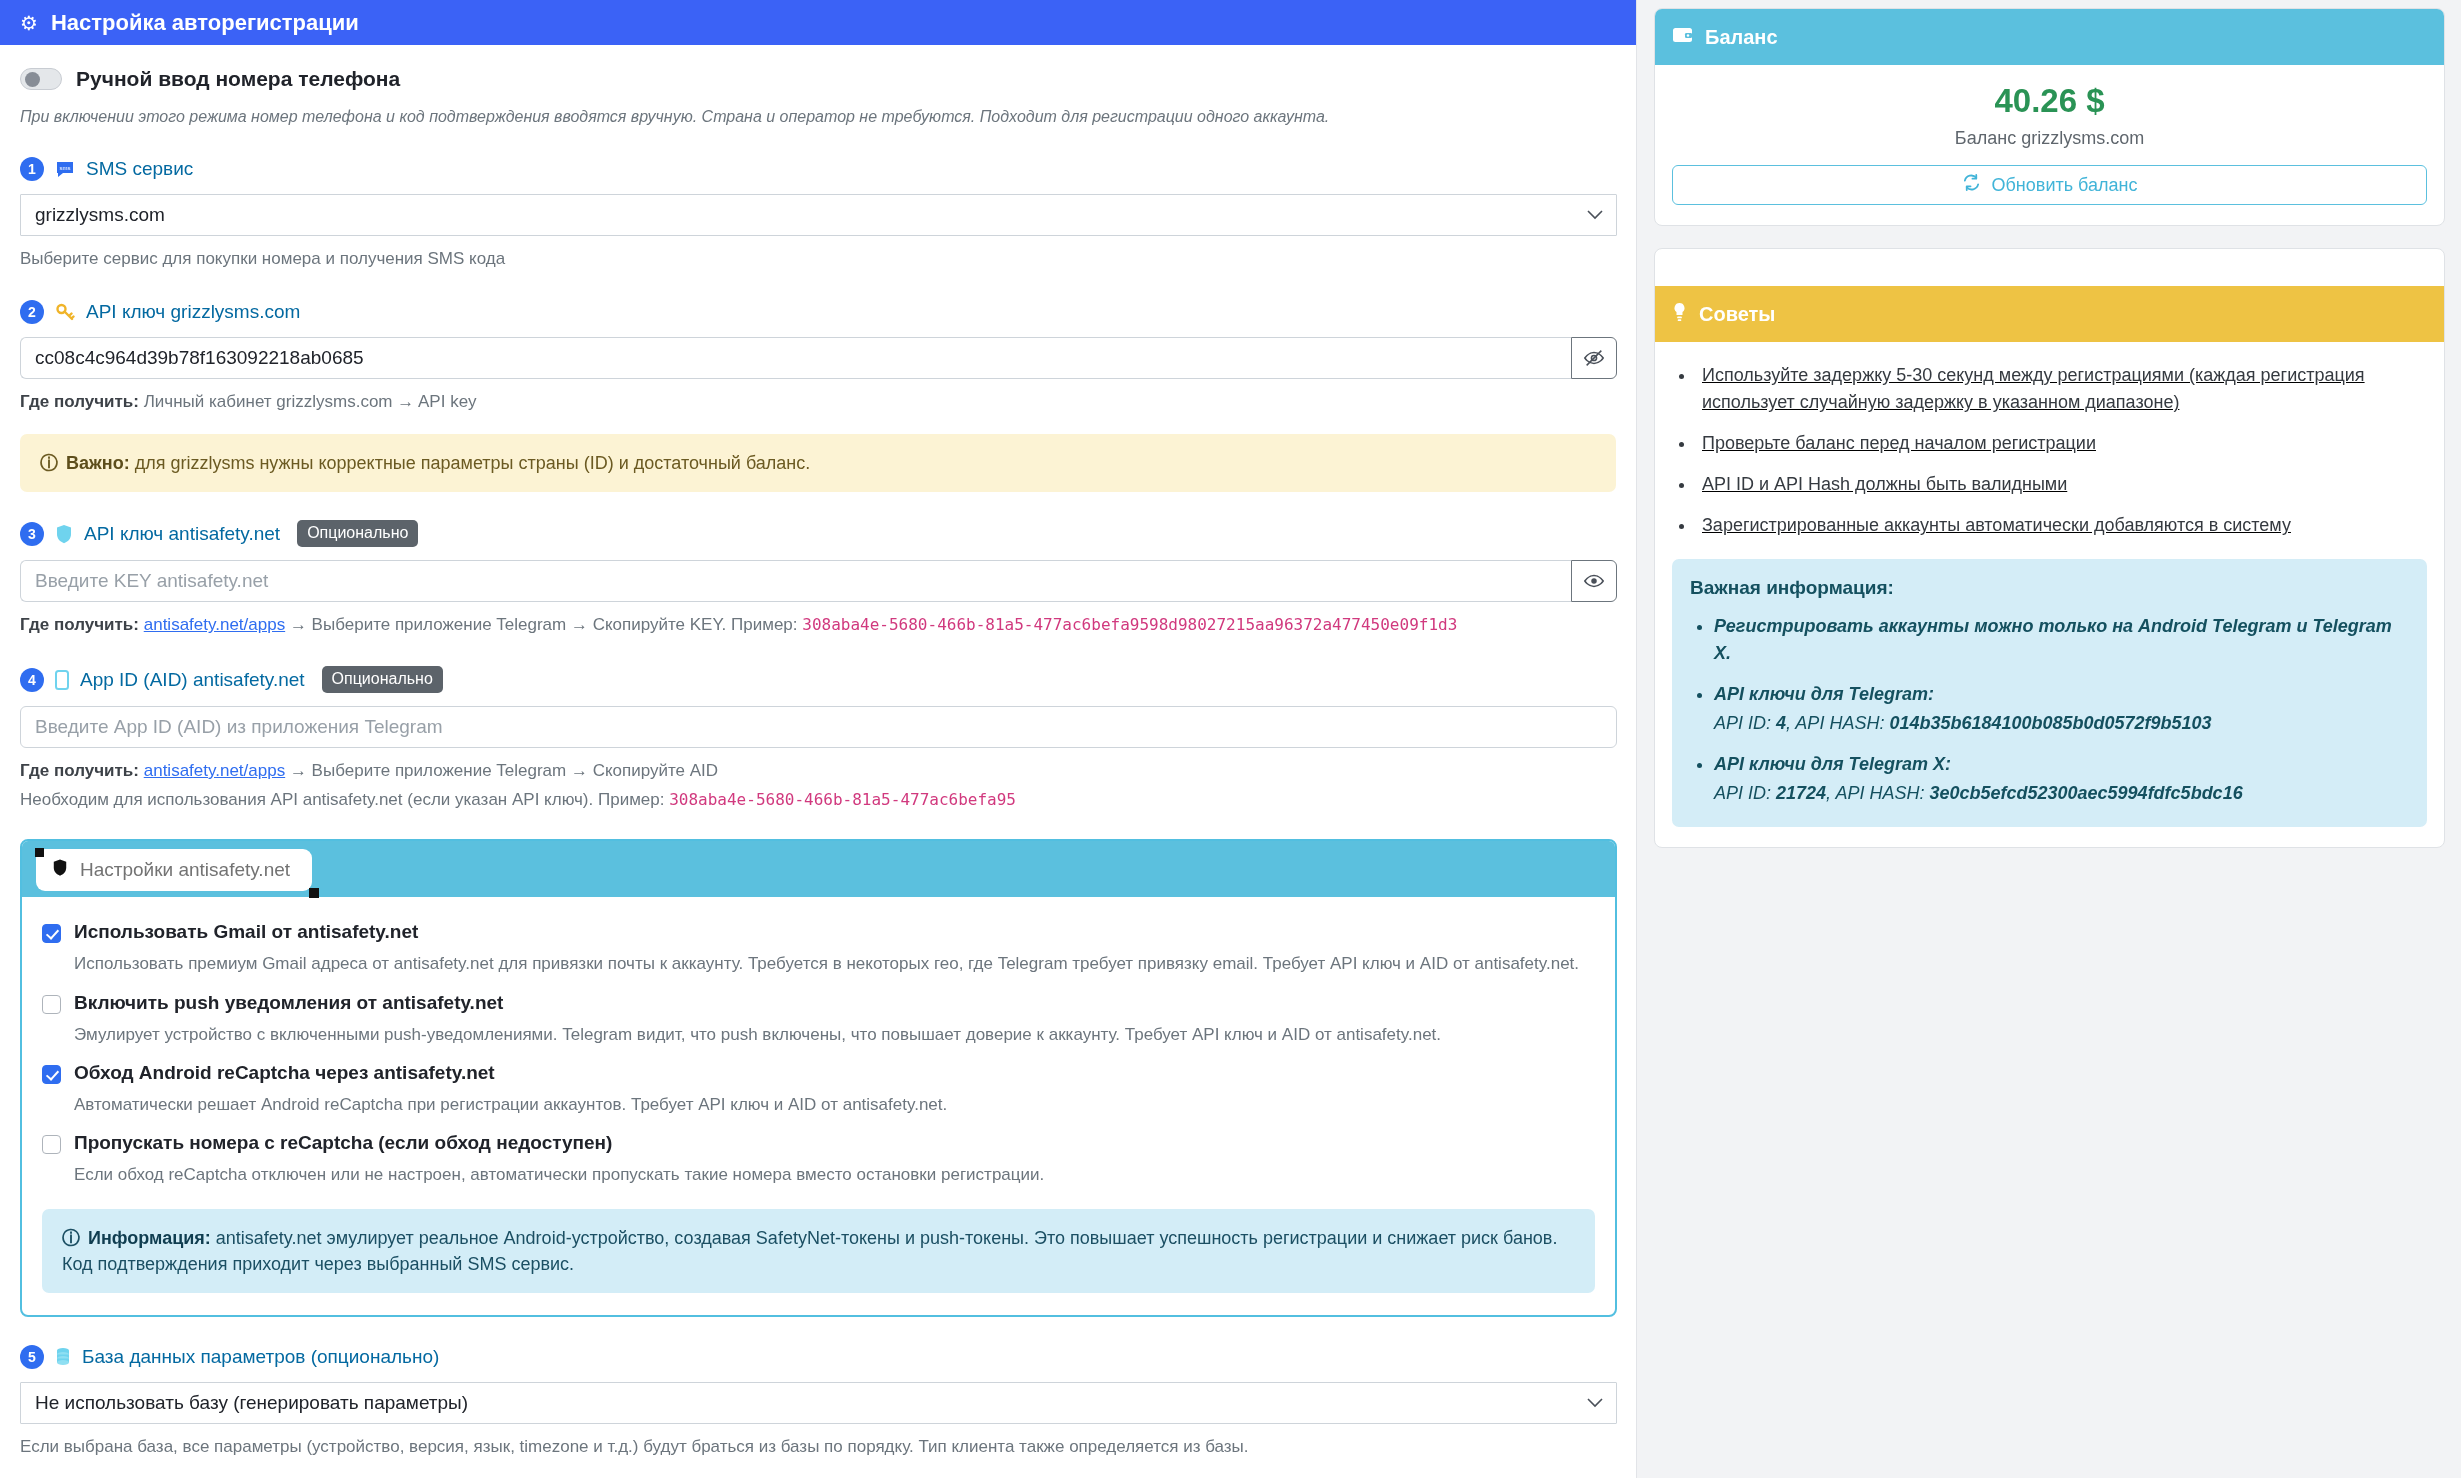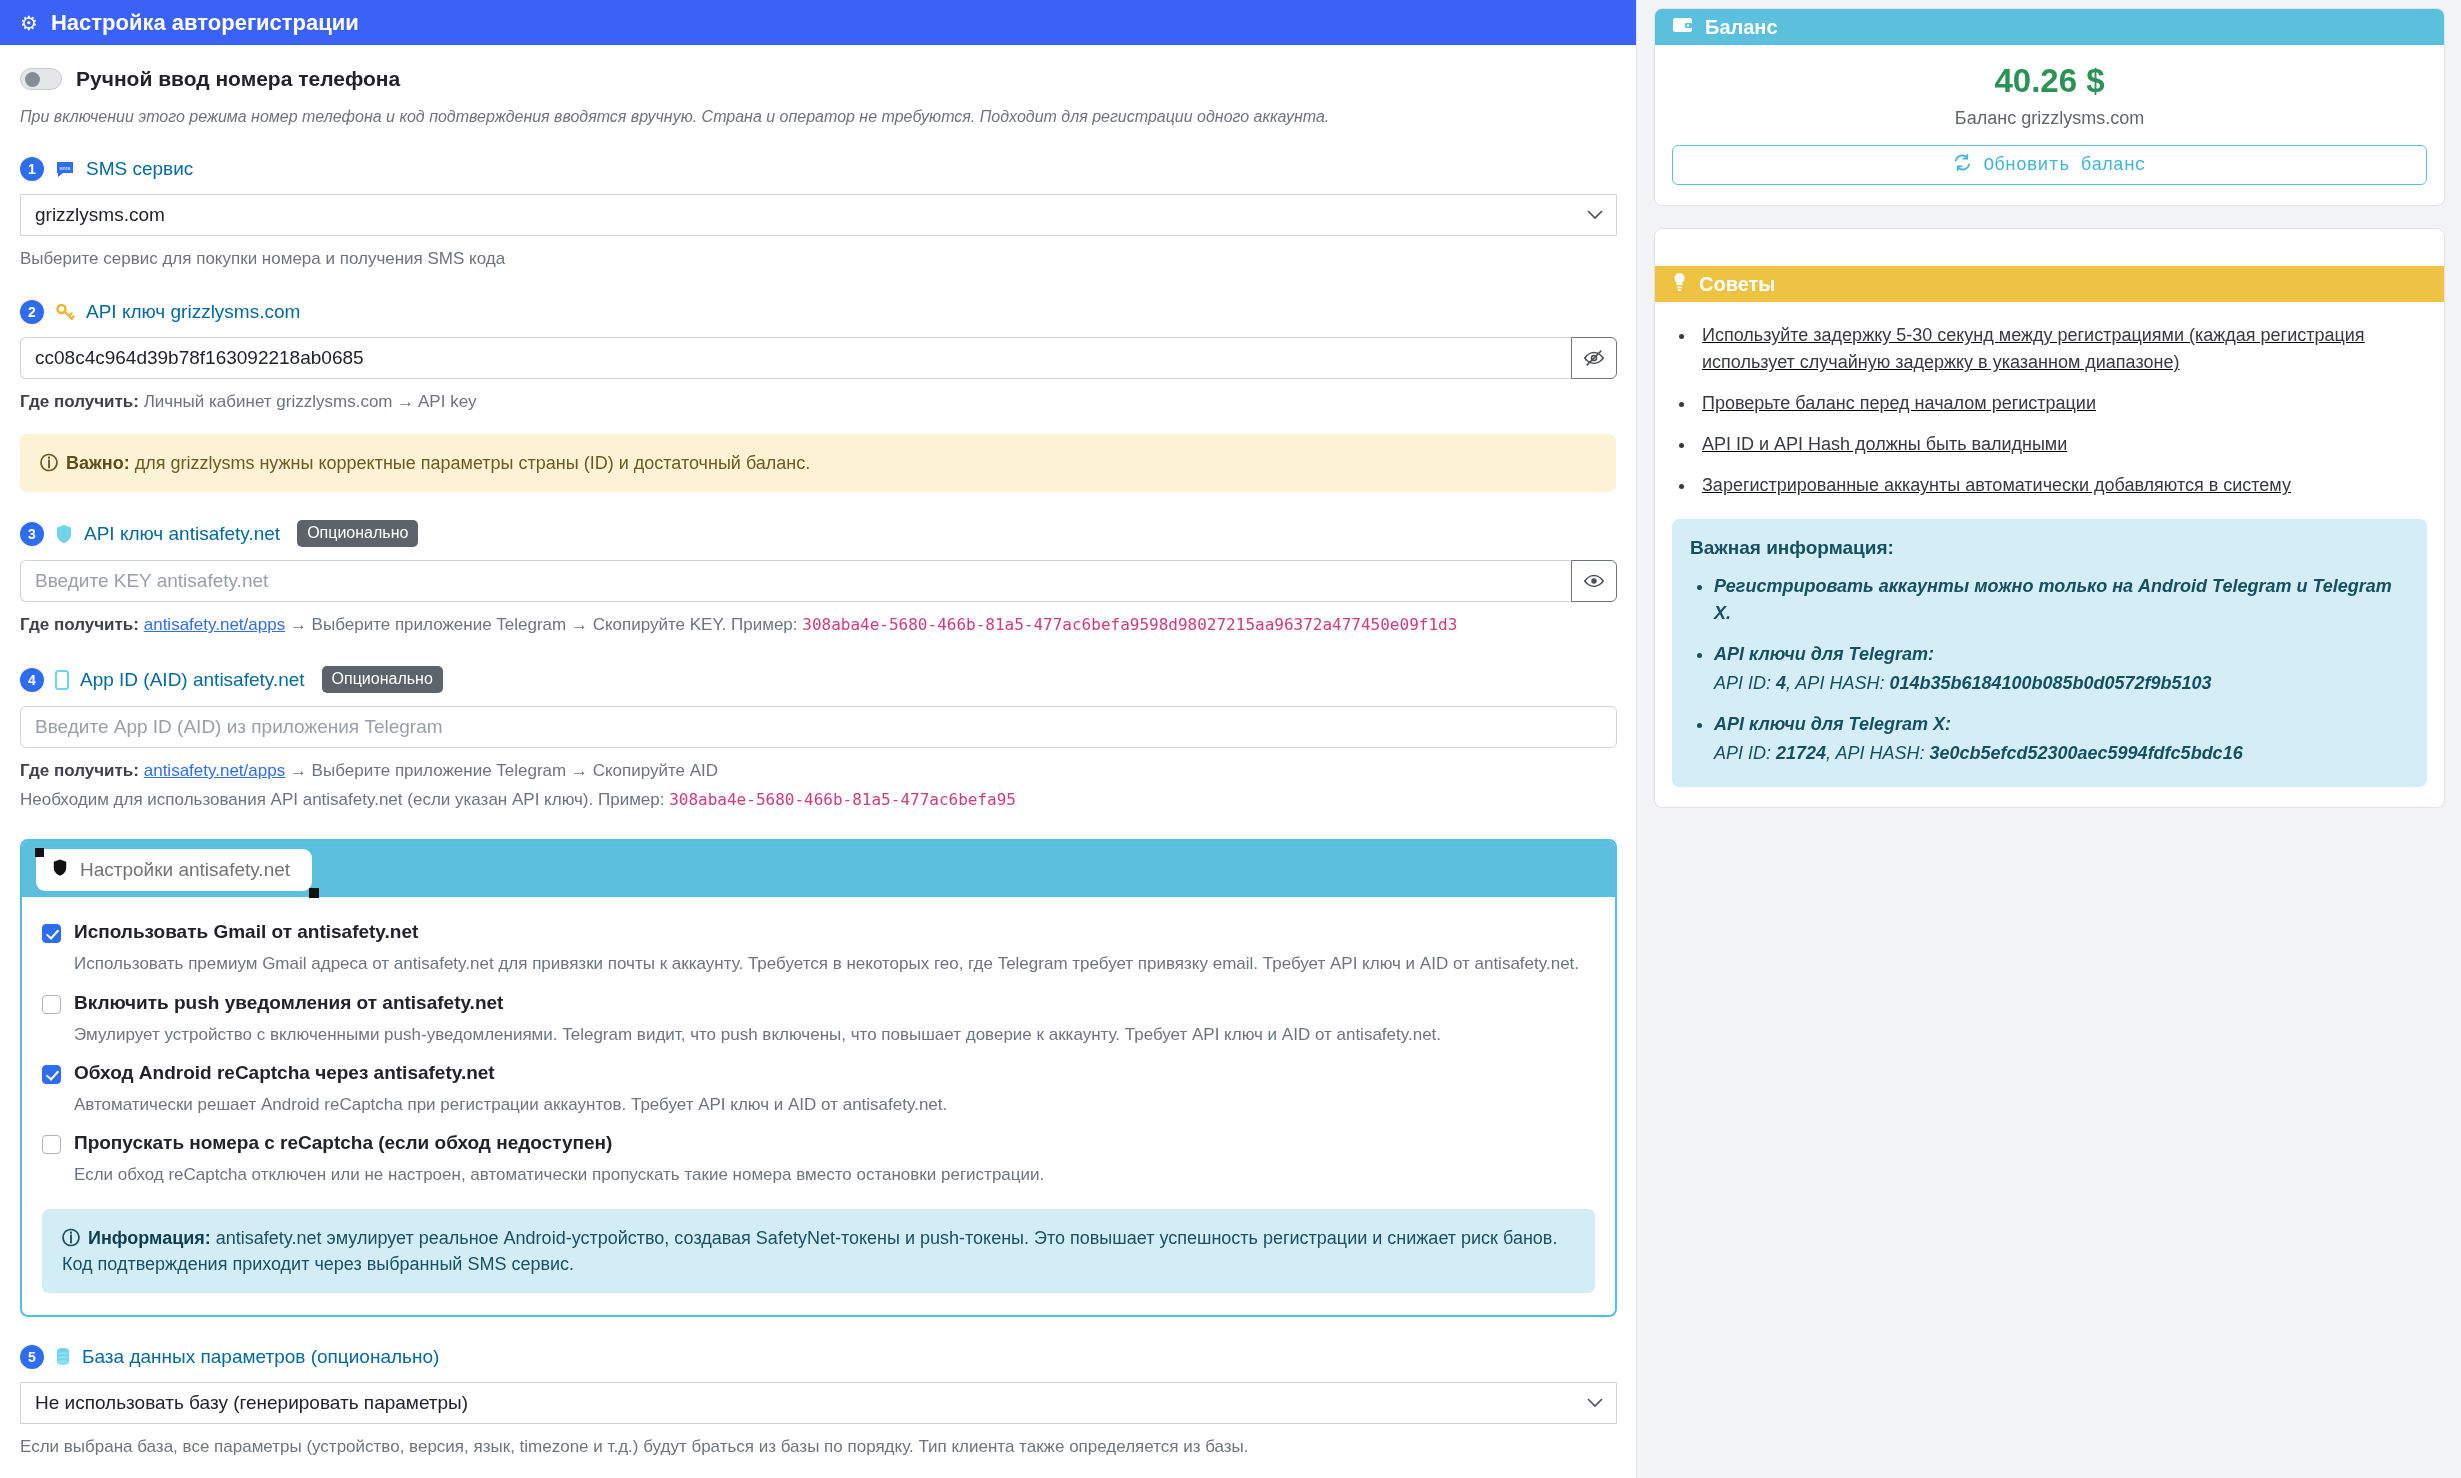--- a/index.html
+++ b/index.html
@@ -219,40 +219,40 @@
     padding: 8px 17px;
   }
   .rcard {
     background:#fff;
     border:1px solid #dfe2e6;
     border-radius:8px;
     overflow:hidden;
     margin-bottom: 22px;
   }
   .rcard-head {
-    height: 36px;
+    height: 56px;
     display:flex; align-items:center; gap:12px;
     padding: 0 17px;
     font-size:20px; font-weight:600; color:#fff;
   }
   .rcard-head.blue { background:#5bc0de; }
   .rcard-head.yellow { background:#efc košt; }
   .rcard-head.yellow { background:#eec344;margin-top:37px; }
   .rcard-body { padding: 18px 17px 20px 17px; }
   .bal-amount {
     text-align:center; font-size:33px; font-weight:700; color:#2a9355;
     line-height:1.1;
   }
   .bal-sub { text-align:center; font-size:18px; color:#5f666d; margin-top:9px; }
   .refresh-btn {
     margin-top: 16px;
     width:100%; height:40px;
     border: 1px solid #5bc0de; border-radius:6px;
     background:#fff; color:#41b4d8;
-    font-size:18px; font-family:Liberation Mono, monospace;
+    font-size:18px; font-family:Liberation Sans, sans-serif;
     display:flex; align-items:center; justify-content:center; gap:11px;
     cursor:pointer;
   }
   .tips-list { margin:0; padding: 2px 0 0 24px; text-decoration: underline; }
   .tips-list li {
     font-size:18px; color:#353a40; line-height:1.5;
     margin-bottom: 14px; padding-left: 6px;
   }
   .tips-list li:last-child { margin-bottom:0; }
   .info-box {

